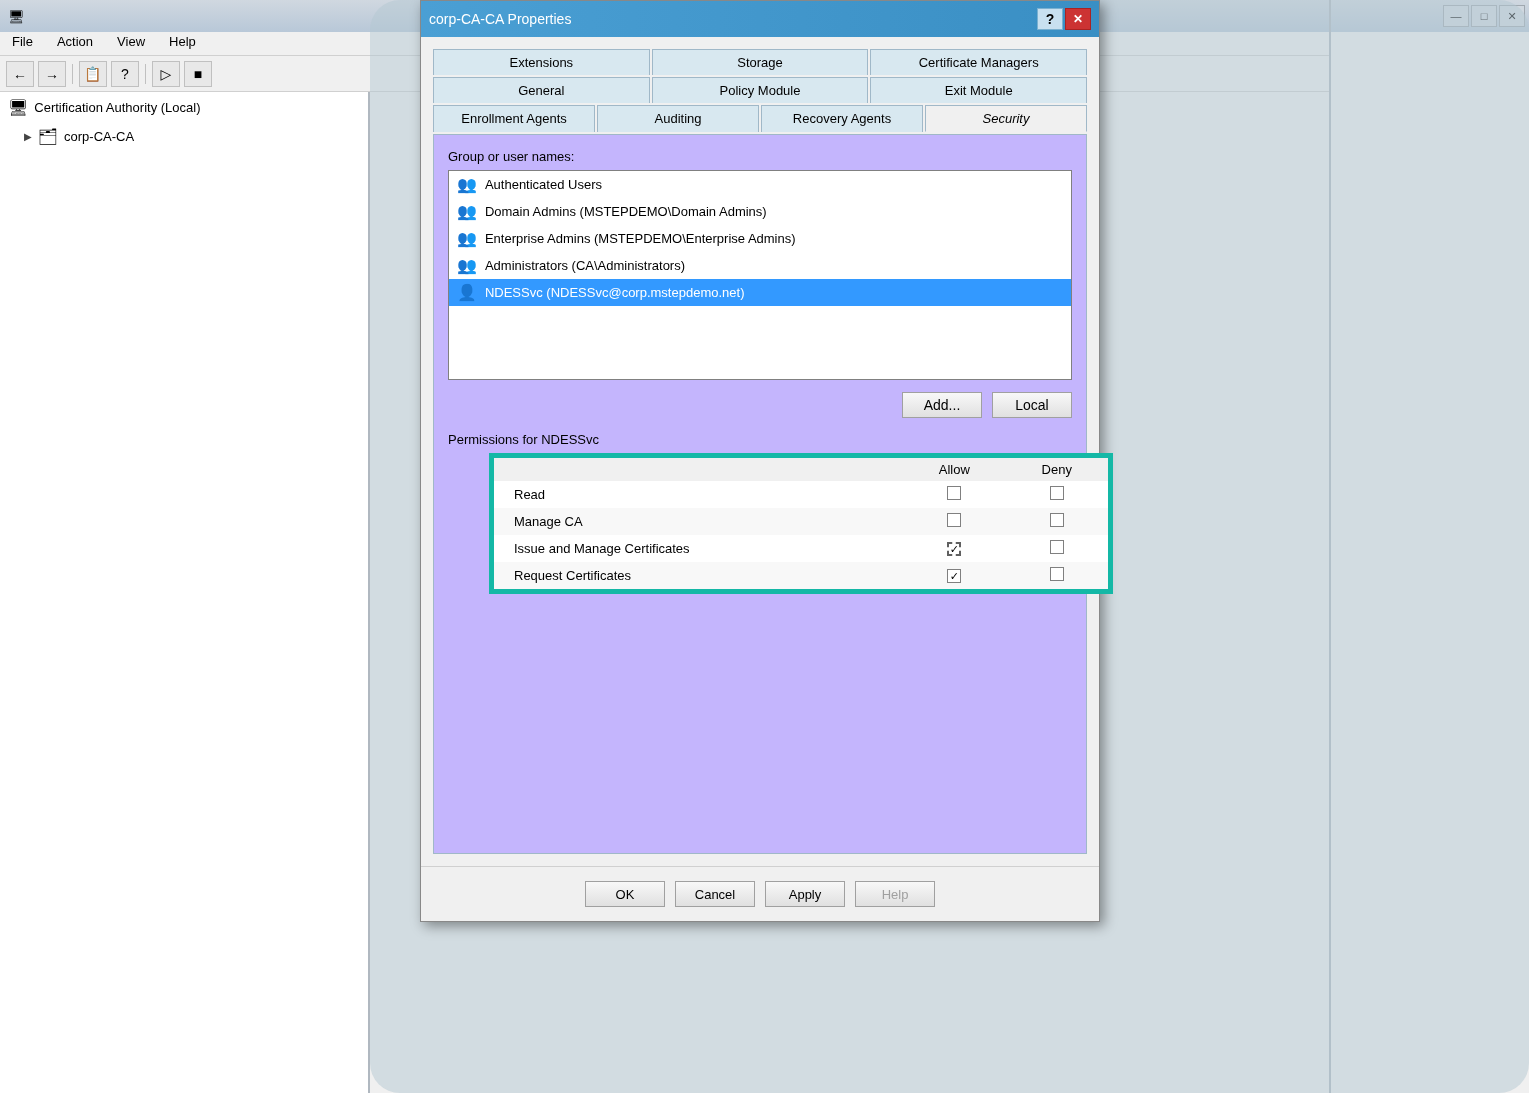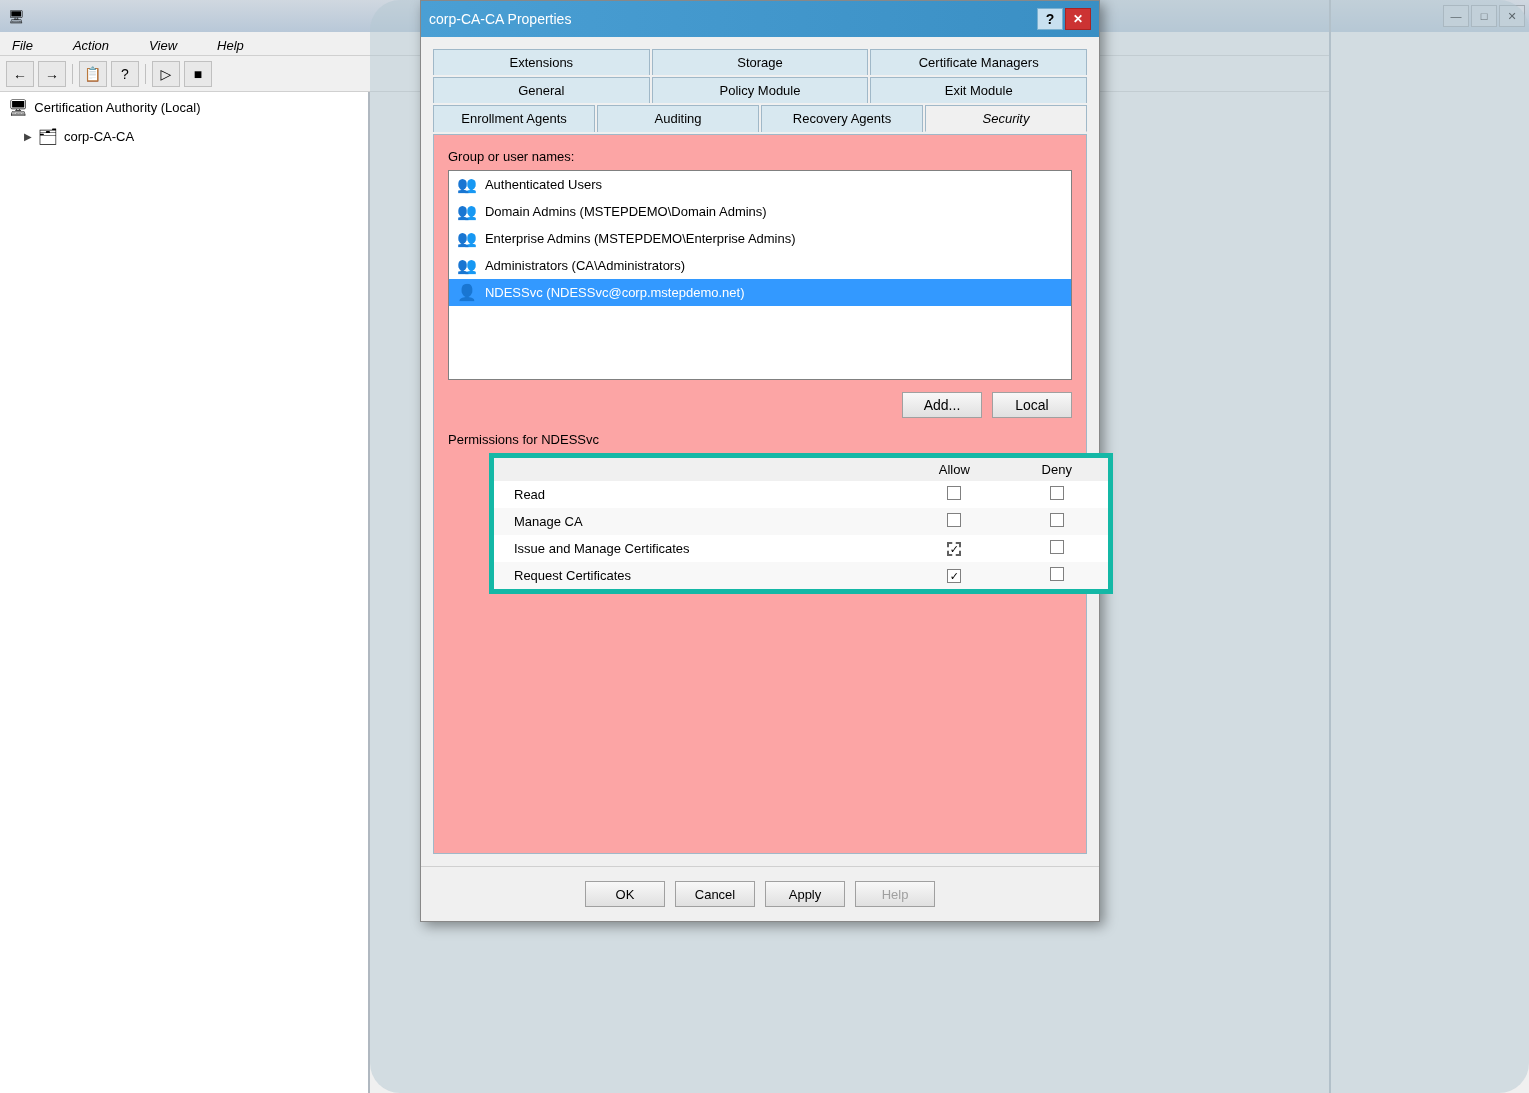--- a/index.html
+++ b/index.html
@@ -50,25 +50,24 @@
       justify-content: center;
       font-size: 11px;
       cursor: pointer;
     }
 
     
     .menubar {
       height: 24px;
       background: #f0f0f0;
       display: flex;
-      align-items: flex-end;
+      align-items: flex-start;
       padding: 0 8px;
-      gap: 32px;
+      gap: 16px;
       border-bottom: 1px solid #d0d0d0;
-      font-style: italic;
     }
     .menubar-item {
       cursor: pointer;
       padding: 2px 4px;
       font-size: 13px;
     }
 
     
     .toolbar {
       height: 36px;
@@ -226,21 +225,21 @@
     }
     .tab.active {
       background: #f0f0f0;
       border-bottom: 1px solid #f0f0f0;
       font-weight: normal;
       z-index: 1;
       font-style: italic;
     }
     .tab-content {
       border: 1px solid #a0b8c8;
-      background: #fca5a5;
+      background: #c4b5fd;
       padding: 14px;
       min-height: 720px;
     }
 
     
     .section-label {
       font-size: 13px;
       margin-bottom: 6px;
       color: #000;
     }

